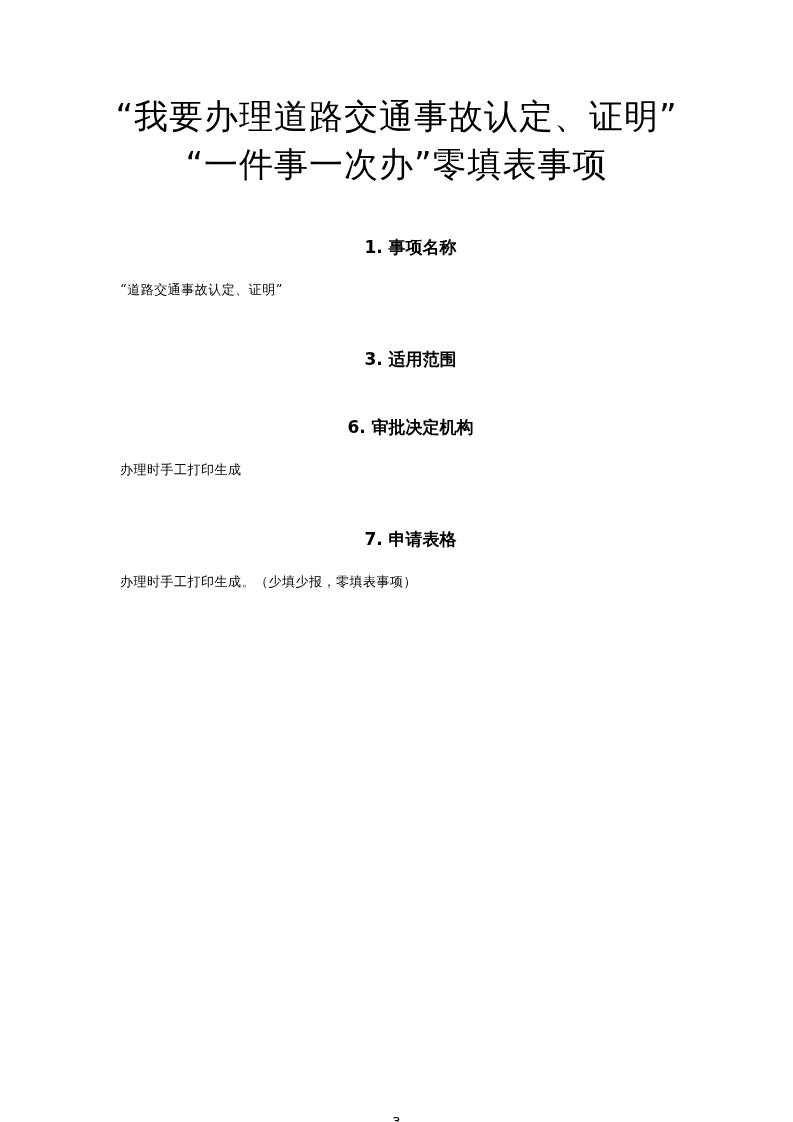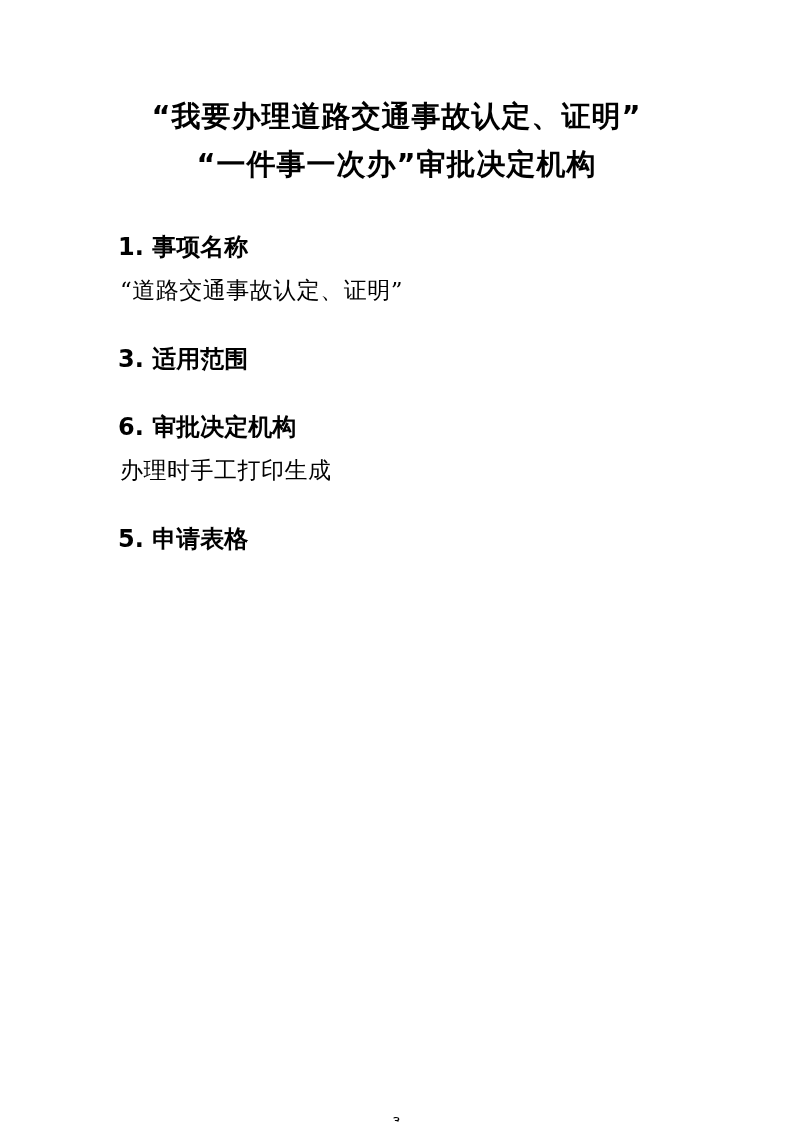--- a/index.html
+++ b/index.html
@@ -19,43 +19,44 @@
     position: relative;
     width: 793px;
     height: 1122px;
     box-sizing: border-box;
   }
   .title-block {
     margin-top: 92px;
     text-align: center;
   }
   .title-line {
-    font-size: 29px;
-    font-weight: bold;
+    font-size: 34px;
+    font-weight: normal;
     line-height: 48px;
     letter-spacing: 1px;
     font-family: "DejaVu Sans", "Liberation Sans", sans-serif;
   }
   .content {
     margin-top: 46px;
     padding-left: 118px;
     padding-right: 90px;
   }
   .section {
     margin-bottom: 42px;
   }
   .section-heading {
-    font-size: 24px;
+    font-size: 17px;
     font-weight: bold;
     line-height: 26px;
     margin-bottom: 16px;
     font-family: "DejaVu Sans", "Liberation Sans", sans-serif;
+    text-align: center;
   }
   .section-body {
-    font-size: 23px;
+    font-size: 13px;
     line-height: 28px;
     font-family: "DejaVu Serif", "Liberation Serif", serif;
     padding-left: 2px;
     letter-spacing: 0.5px;
   }
   .page-number {
     position: absolute;
     left: 0;
     right: 0;
     top: 1022px;
@@ -64,21 +65,21 @@
     font-family: "DejaVu Sans", "Liberation Sans", sans-serif;
   }
 </style>
 </head>
 <body>
 
 <div class="page">
 
   <div class="title-block">
     <div class="title-line">“我要办理道路交通事故认定、证明”</div>
-    <div class="title-line">“一件事一次办”审批决定机构</div>
+    <div class="title-line">“一件事一次办”零填表事项</div>
   </div>
 
   <div class="content">
 
     <div class="section">
       <div class="section-heading">1. 事项名称</div>
       <div class="section-body">“道路交通事故认定、证明”</div>
     </div>
 
     <div class="section">
@@ -87,20 +88,21 @@
 
     <div class="section">
     </div>
 
     <div class="section">
       <div class="section-heading">6. 审批决定机构</div>
       <div class="section-body">办理时手工打印生成</div>
     </div>
 
     <div class="section">
-      <div class="section-heading">5. 申请表格</div>
+      <div class="section-heading">7. 申请表格</div>
+      <div class="section-body">办理时手工打印生成。（少填少报，零填表事项）</div>
     </div>
 
   </div>
 
   <div class="page-number">3</div>
 
 </div>
 
 </body></html>

